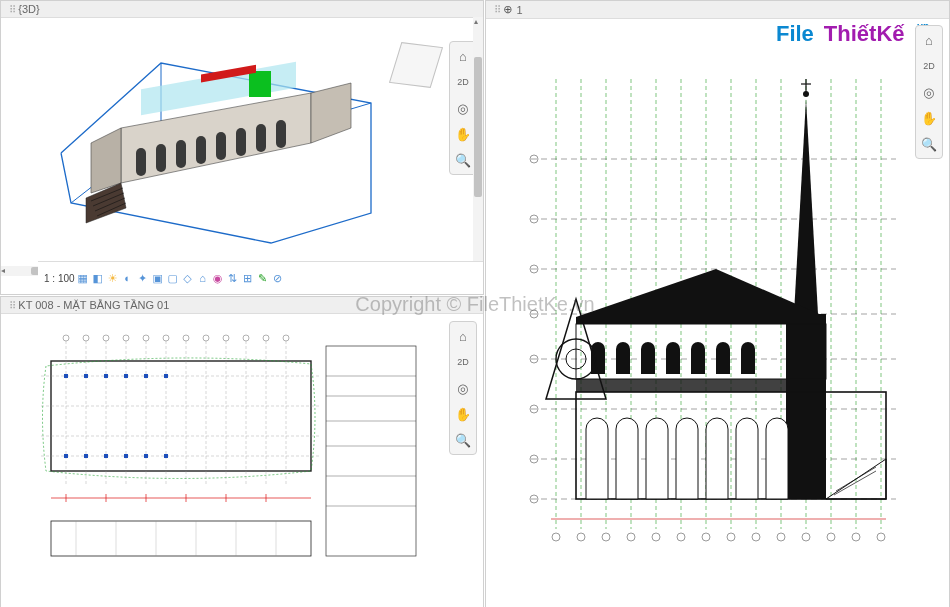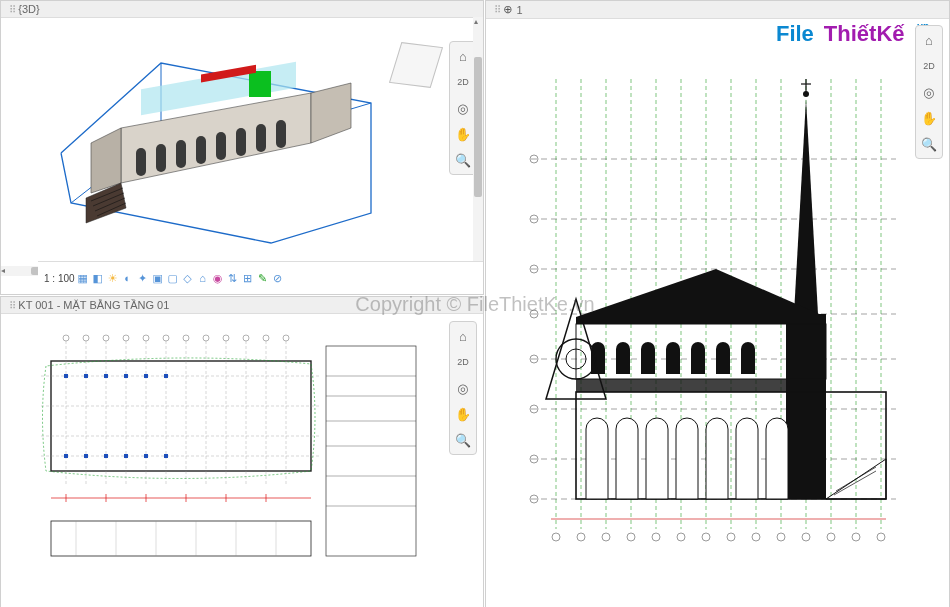--- a/index.html
+++ b/index.html
@@ -208,21 +208,21 @@
     <span class="sb-icon">⇅</span>
     <span class="sb-icon">⊞</span>
     <span class="sb-icon" style="color:#29a329;">✎</span>
     <span class="sb-icon">⊘</span>
   </div>
 </div>
 
 <div class="pane" style="left:0; top:296px; width:484px; height:311px;">
   <div class="pane-title">
     <span class="drag-handle">⠿</span>
-    <span>KT 001 - MẶT BẰNG TẦNG 01</span>
+    <span>KT 008 - MẶT BẰNG TẦNG 01</span>
   </div>
   <div class="pane-body" style="height:293px;">
     <div class="floorplan">
       <svg viewBox="0 0 390 250" width="390" height="250">
 
         <rect x="295" y="20" width="90" height="210" fill="none" stroke="#333" stroke-width="0.7"></rect>
         <line x1="295" y1="50" x2="385" y2="50" stroke="#333" stroke-width="0.4"></line>
         <line x1="295" y1="70" x2="385" y2="70" stroke="#333" stroke-width="0.4"></line>
         <line x1="295" y1="95" x2="385" y2="95" stroke="#333" stroke-width="0.4"></line>
         <line x1="295" y1="120" x2="385" y2="120" stroke="#333" stroke-width="0.4"></line>

